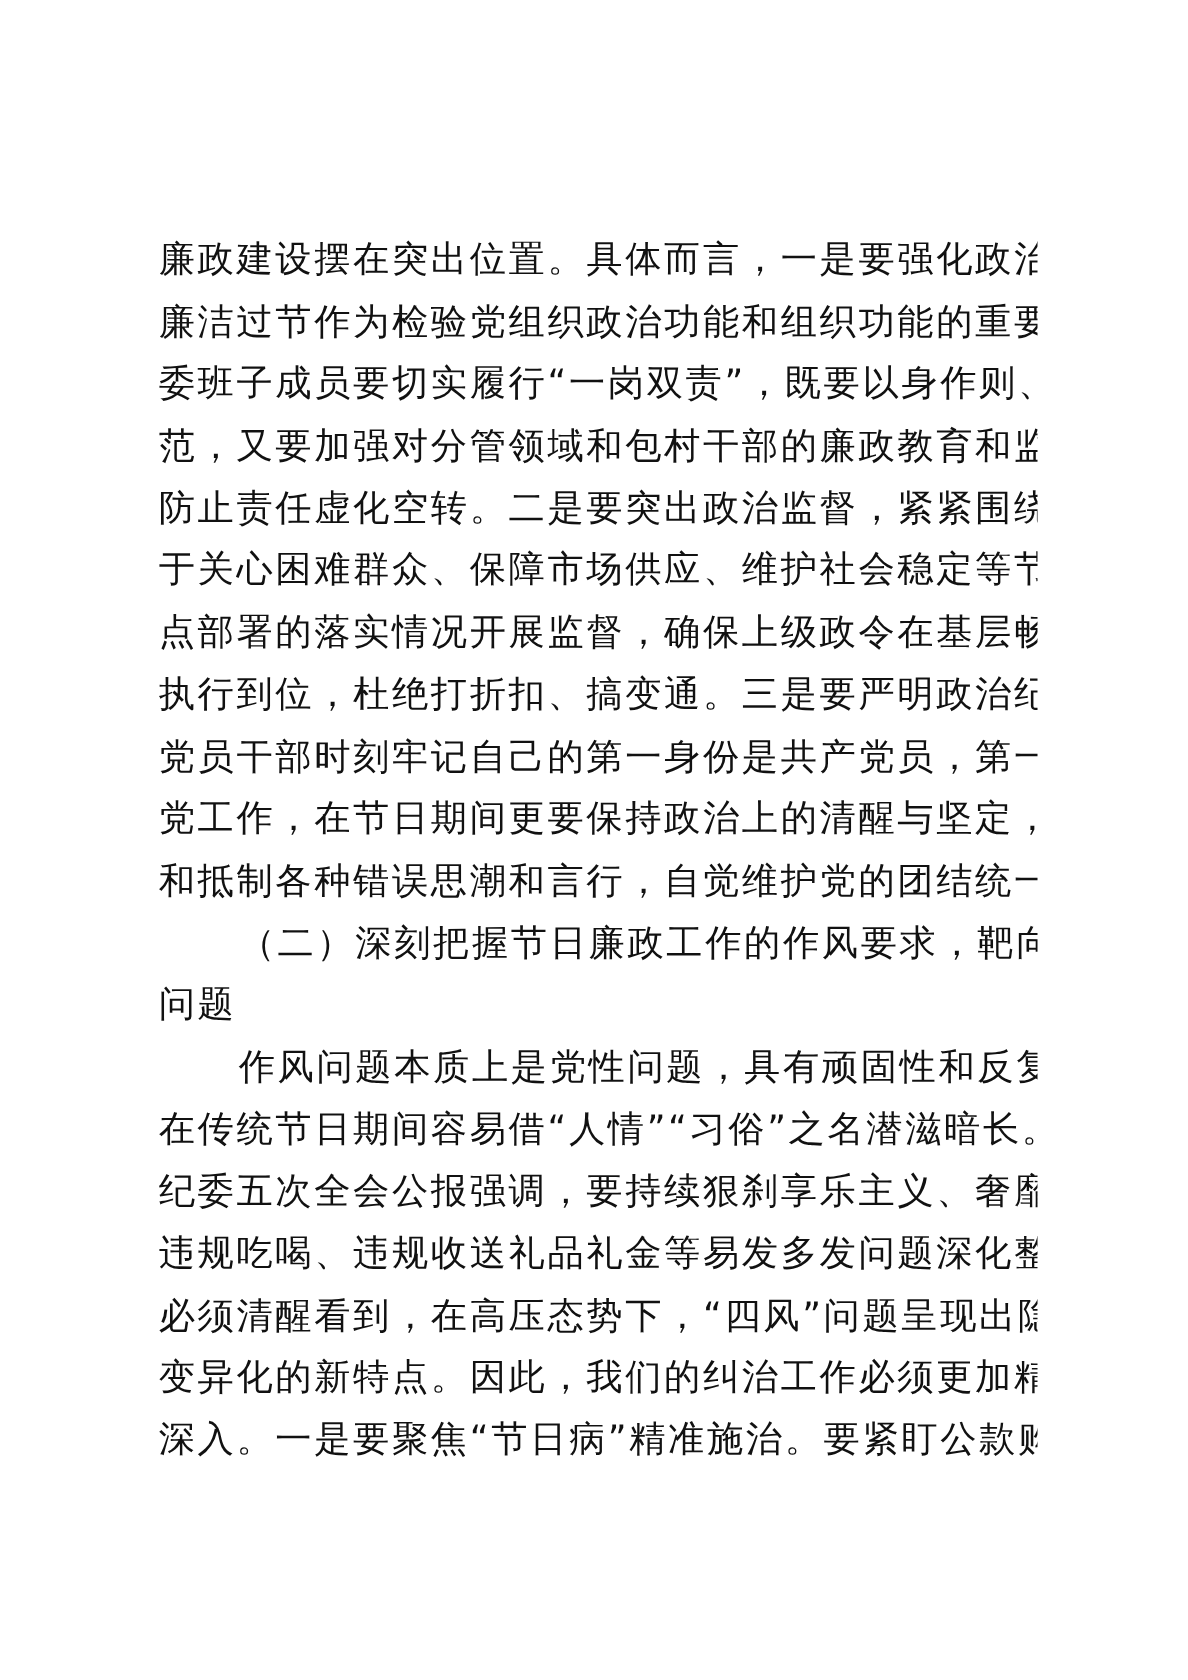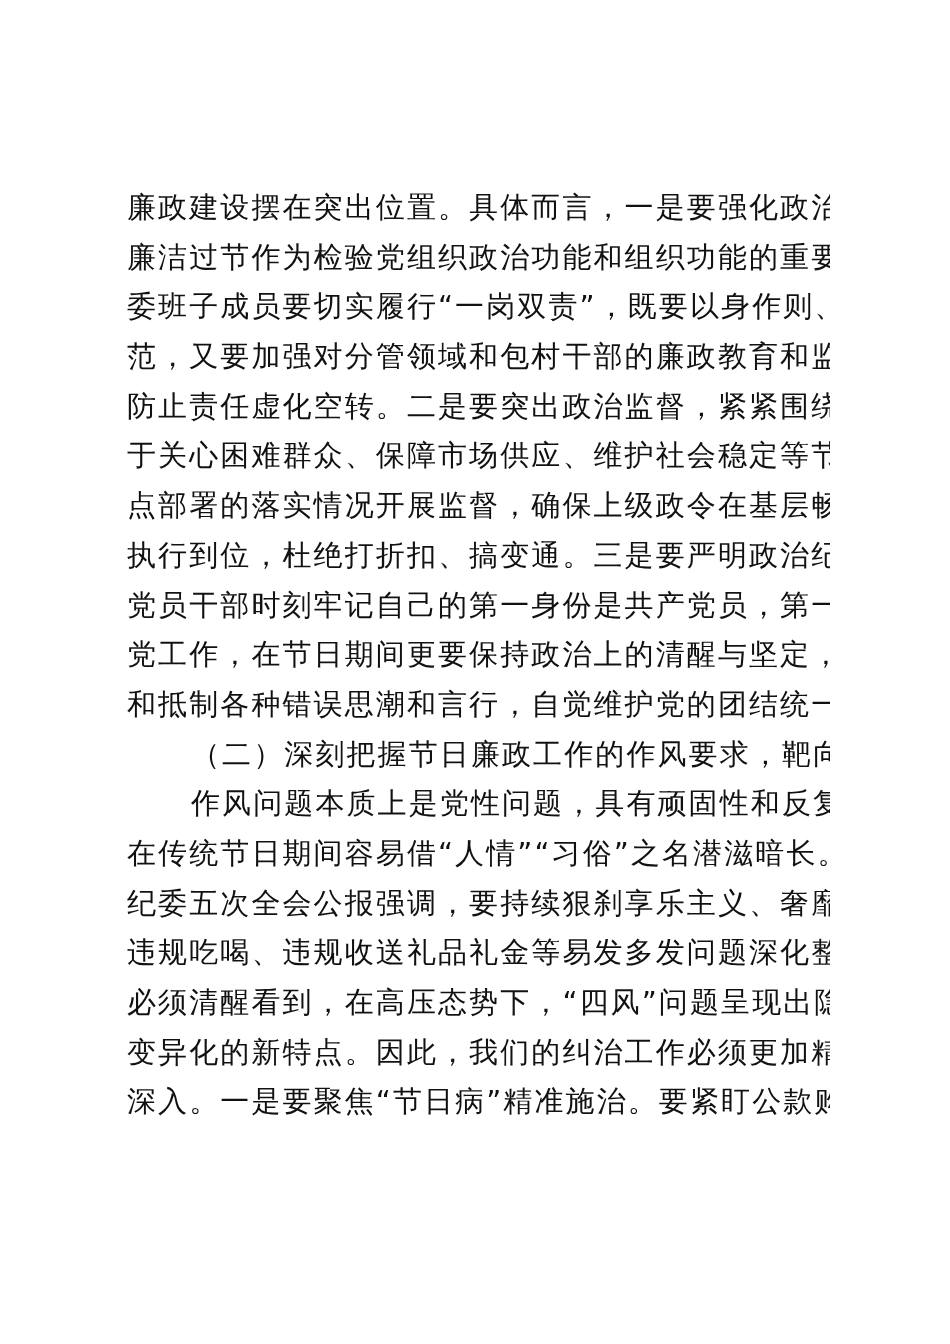--- a/index.html
+++ b/index.html
@@ -52,20 +52,21 @@
     <div class="line">于关心困难群众、保障市场供应、维护社会稳定等节日期间重</div>
     <div class="line">点部署的落实情况开展监督，确保上级政令在基层畅通无阻、</div>
     <div class="line">执行到位，杜绝打折扣、搞变通。三是要严明政治纪律，督促</div>
     <div class="line">党员干部时刻牢记自己的第一身份是共产党员，第一职责是为</div>
     <div class="line">党工作，在节日期间更要保持政治上的清醒与坚定，坚决反对</div>
     <div class="line last">和抵制各种错误思潮和言行，自觉维护党的团结统一。</div>
   </div>
 
   <div>
     <div class="line indent">（二）深刻把握节日廉政工作的作风要求，靶向纠治突出</div>
+    <div class="line last">问题</div>
   </div>
 
   <div>
     <div class="line indent">作风问题本质上是党性问题，具有顽固性和反复性，尤其</div>
     <div class="line">在传统节日期间容易借“人情”“习俗”之名潜滋暗长。中央</div>
     <div class="line">纪委五次全会公报强调，要持续狠刹享乐主义、奢靡之风，对</div>
     <div class="line">违规吃喝、违规收送礼品礼金等易发多发问题深化整治。我们</div>
     <div class="line">必须清醒看到，在高压态势下，“四风”问题呈现出隐蔽化、</div>
     <div class="line">变异化的新特点。因此，我们的纠治工作必须更加精准、更加</div>
     <div class="line">深入。一是要聚焦“节日病”精准施治。要紧盯公款购买赠送</div>

